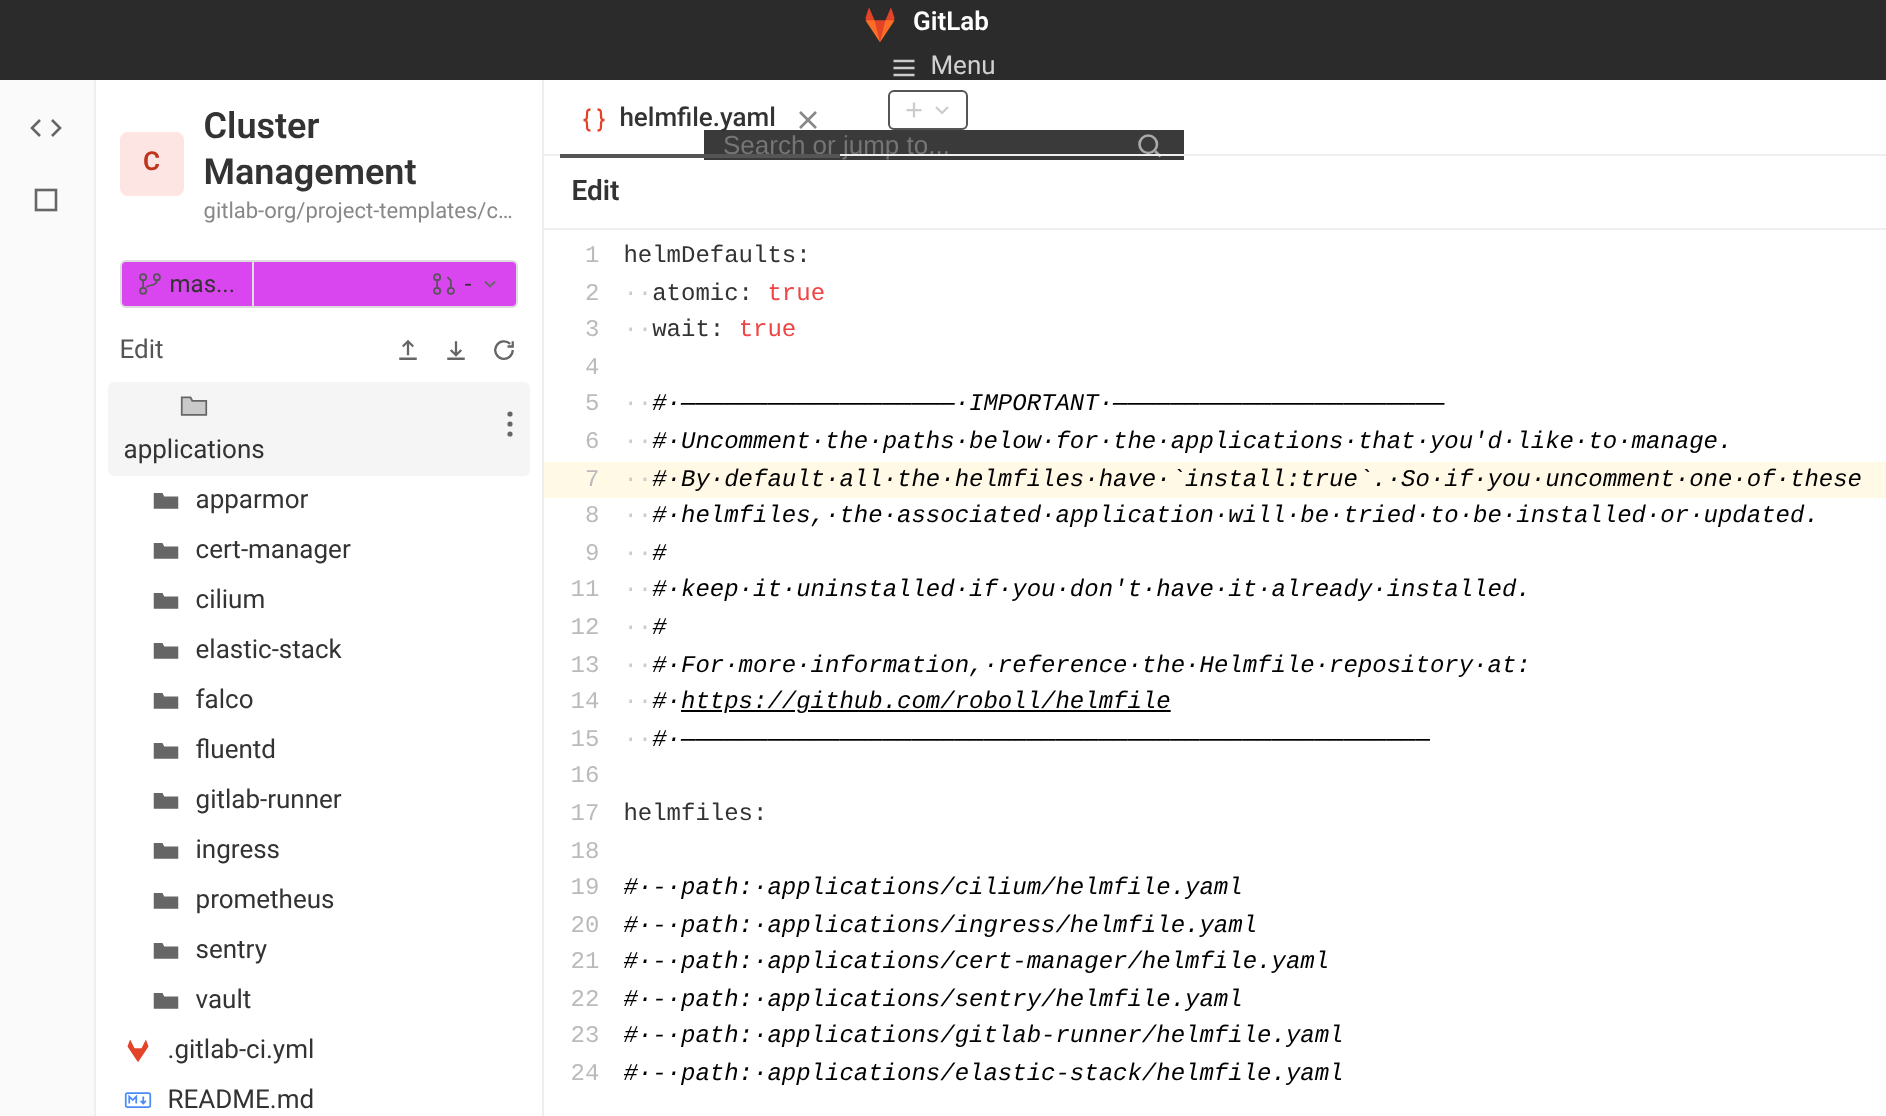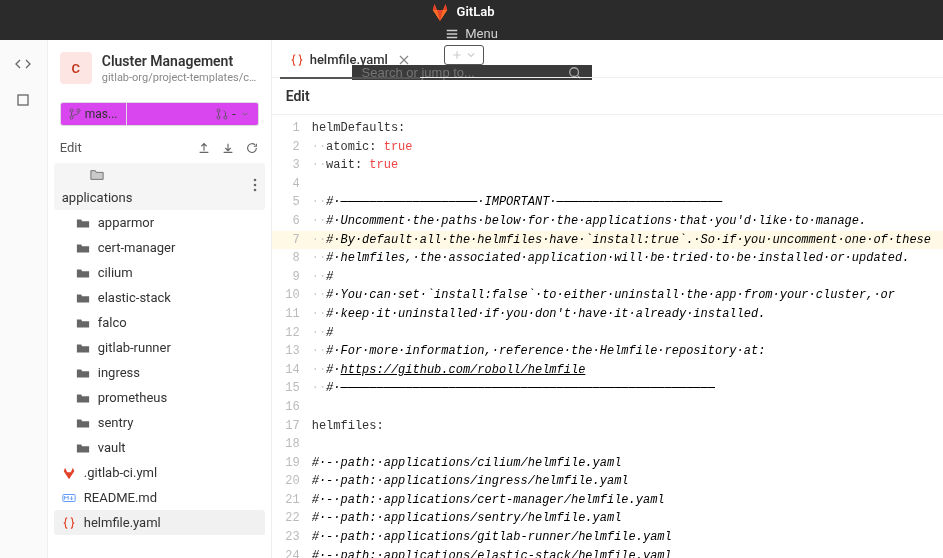--- a/index.html
+++ b/index.html
@@ -21,21 +21,21 @@
 
 .main { display: flex; height: 518px; }
 .rail { width: 48px; background: #fafafa; border-right: 1px solid #eee; display: flex; flex-direction: column; align-items: center; padding-top: 16px; gap: 20px; }
 .rail-icon { width: 16px; height: 16px; color: #666; cursor: pointer; }
 
 
 .sidebar { width: 225px; border-right: 1px solid #eee; overflow-y: auto; background: #fff; }
 .project-head { display: flex; align-items: center; padding: 12px 14px 12px 12px; gap: 10px; }
 .proj-avatar { width: 32px; height: 32px; background: #fce5e3; color: #c0341d; font-weight: 600; display: flex; align-items: center; justify-content: center; border-radius: 4px; flex-shrink: 0; }
 .proj-info { min-width: 0; }
-.proj-title { font-weight: 600; font-size: 14px; line-height: 1.3; }
+.proj-title { font-weight: 600; font-size: 18px; line-height: 1.3; }
 .proj-path { font-size: 11px; color: #888; white-space: nowrap; overflow: hidden; text-overflow: ellipsis; max-width: 170px; }
 .branch-row { display: flex; align-items: center; padding: 6px 12px; gap: 4px; }
 .branch-btn, .mr-btn, .chev-btn { border: 1px solid #ddd; background: #d946ef; border-radius: 3px; padding: 4px 8px; font-size: 12px; display: flex; align-items: center; gap: 4px; cursor: pointer; }
 .chev-btn { flex:1; justify-content: flex-end; border-left: none; border-top-left-radius:0; border-bottom-left-radius:0;}
 .branch-btn { border-top-right-radius:0; border-bottom-right-radius:0;}
 .branch-mr-wrap { display:flex; flex:1; }
 .edit-row { display: flex; align-items: center; justify-content: space-between; padding: 8px 12px; font-size: 13px; color: #555; }
 .edit-icons { display: flex; gap: 10px; }
 .edit-icons svg { width: 14px; height: 14px; color: #666; cursor: pointer; }
 .tree { padding: 0 6px 20px 6px; }
@@ -207,20 +207,26 @@
           <div class="tree-item indent">
             <svg class="ico folder-ico" viewBox="0 0 16 16">
               <path fill="#666" d="M1 4h5l1 2h8v7H1z"></path>
             </svg>
             <span>falco</span>
           </div>
           <div class="tree-item indent">
             <svg class="ico folder-ico" viewBox="0 0 16 16">
               <path fill="#666" d="M1 4h5l1 2h8v7H1z"></path>
             </svg>
+            <span>fluentd</span>
+          </div>
+          <div class="tree-item indent">
+            <svg class="ico folder-ico" viewBox="0 0 16 16">
+              <path fill="#666" d="M1 4h5l1 2h8v7H1z"></path>
+            </svg>
             <span>gitlab-runner</span>
           </div>
           <div class="tree-item indent">
             <svg class="ico folder-ico" viewBox="0 0 16 16">
               <path fill="#666" d="M1 4h5l1 2h8v7H1z"></path>
             </svg>
             <span>ingress</span>
           </div>
           <div class="tree-item indent">
             <svg class="ico folder-ico" viewBox="0 0 16 16">
@@ -281,21 +287,20 @@
     <div class="code-area" id="code">
         <div class="line"><div class="gutter">1</div><div class="code"><span class="kw">helmDefaults:</span></div></div>
         <div class="line"><div class="gutter">2</div><div class="code"><span class="ws">··</span><span class="kw">atomic:</span><span> </span><span class="bool">true</span></div></div>
         <div class="line"><div class="gutter">3</div><div class="code"><span class="ws">··</span><span class="kw">wait:</span><span> </span><span class="bool">true</span></div></div>
         <div class="line"><div class="gutter">4</div><div class="code"></div></div>
         <div class="line"><div class="gutter">5</div><div class="code"><span class="ws">··</span><span class="comment">#·———————————————————·IMPORTANT·———————————————————————</span></div></div>
         <div class="line"><div class="gutter">6</div><div class="code"><span class="ws">··</span><span class="comment">#·Uncomment·the·paths·below·for·the·applications·that·you'd·like·to·manage.</span></div></div>
         <div class="line highlight"><div class="gutter">7</div><div class="code"><span class="ws">··</span><span class="comment">#·By·default·all·the·helmfiles·have·`install:true`.·So·if·you·uncomment·one·of·these</span></div></div>
         <div class="line"><div class="gutter">8</div><div class="code"><span class="ws">··</span><span class="comment">#·helmfiles,·the·associated·application·will·be·tried·to·be·installed·or·updated.</span></div></div>
         <div class="line"><div class="gutter">9</div><div class="code"><span class="ws">··</span><span class="comment">#</span></div></div>
-        <div class="line"><div class="gutter">10</div><div class="code"><span class="ws">··</span><span class="comment">#·You·can·set·`install:false`·to·either·uninstall·the·app·from·your·cluster,·or</span></div></div>
         <div class="line"><div class="gutter">11</div><div class="code"><span class="ws">··</span><span class="comment">#·keep·it·uninstalled·if·you·don't·have·it·already·installed.</span></div></div>
         <div class="line"><div class="gutter">12</div><div class="code"><span class="ws">··</span><span class="comment">#</span></div></div>
         <div class="line"><div class="gutter">13</div><div class="code"><span class="ws">··</span><span class="comment">#·For·more·information,·reference·the·Helmfile·repository·at:</span></div></div>
         <div class="line"><div class="gutter">14</div><div class="code"><span class="ws">··</span><span class="comment">#·</span><span class="comment url">https://github.com/roboll/helmfile</span></div></div>
         <div class="line"><div class="gutter">15</div><div class="code"><span class="ws">··</span><span class="comment">#·————————————————————————————————————————————————————</span></div></div>
         <div class="line"><div class="gutter">16</div><div class="code"></div></div>
         <div class="line"><div class="gutter">17</div><div class="code"><span class="kw">helmfiles:</span></div></div>
         <div class="line"><div class="gutter">18</div><div class="code"></div></div>
         <div class="line"><div class="gutter">19</div><div class="code"><span class="comment">#·-·path:·applications/cilium/helmfile.yaml</span></div></div>
         <div class="line"><div class="gutter">20</div><div class="code"><span class="comment">#·-·path:·applications/ingress/helmfile.yaml</span></div></div>

